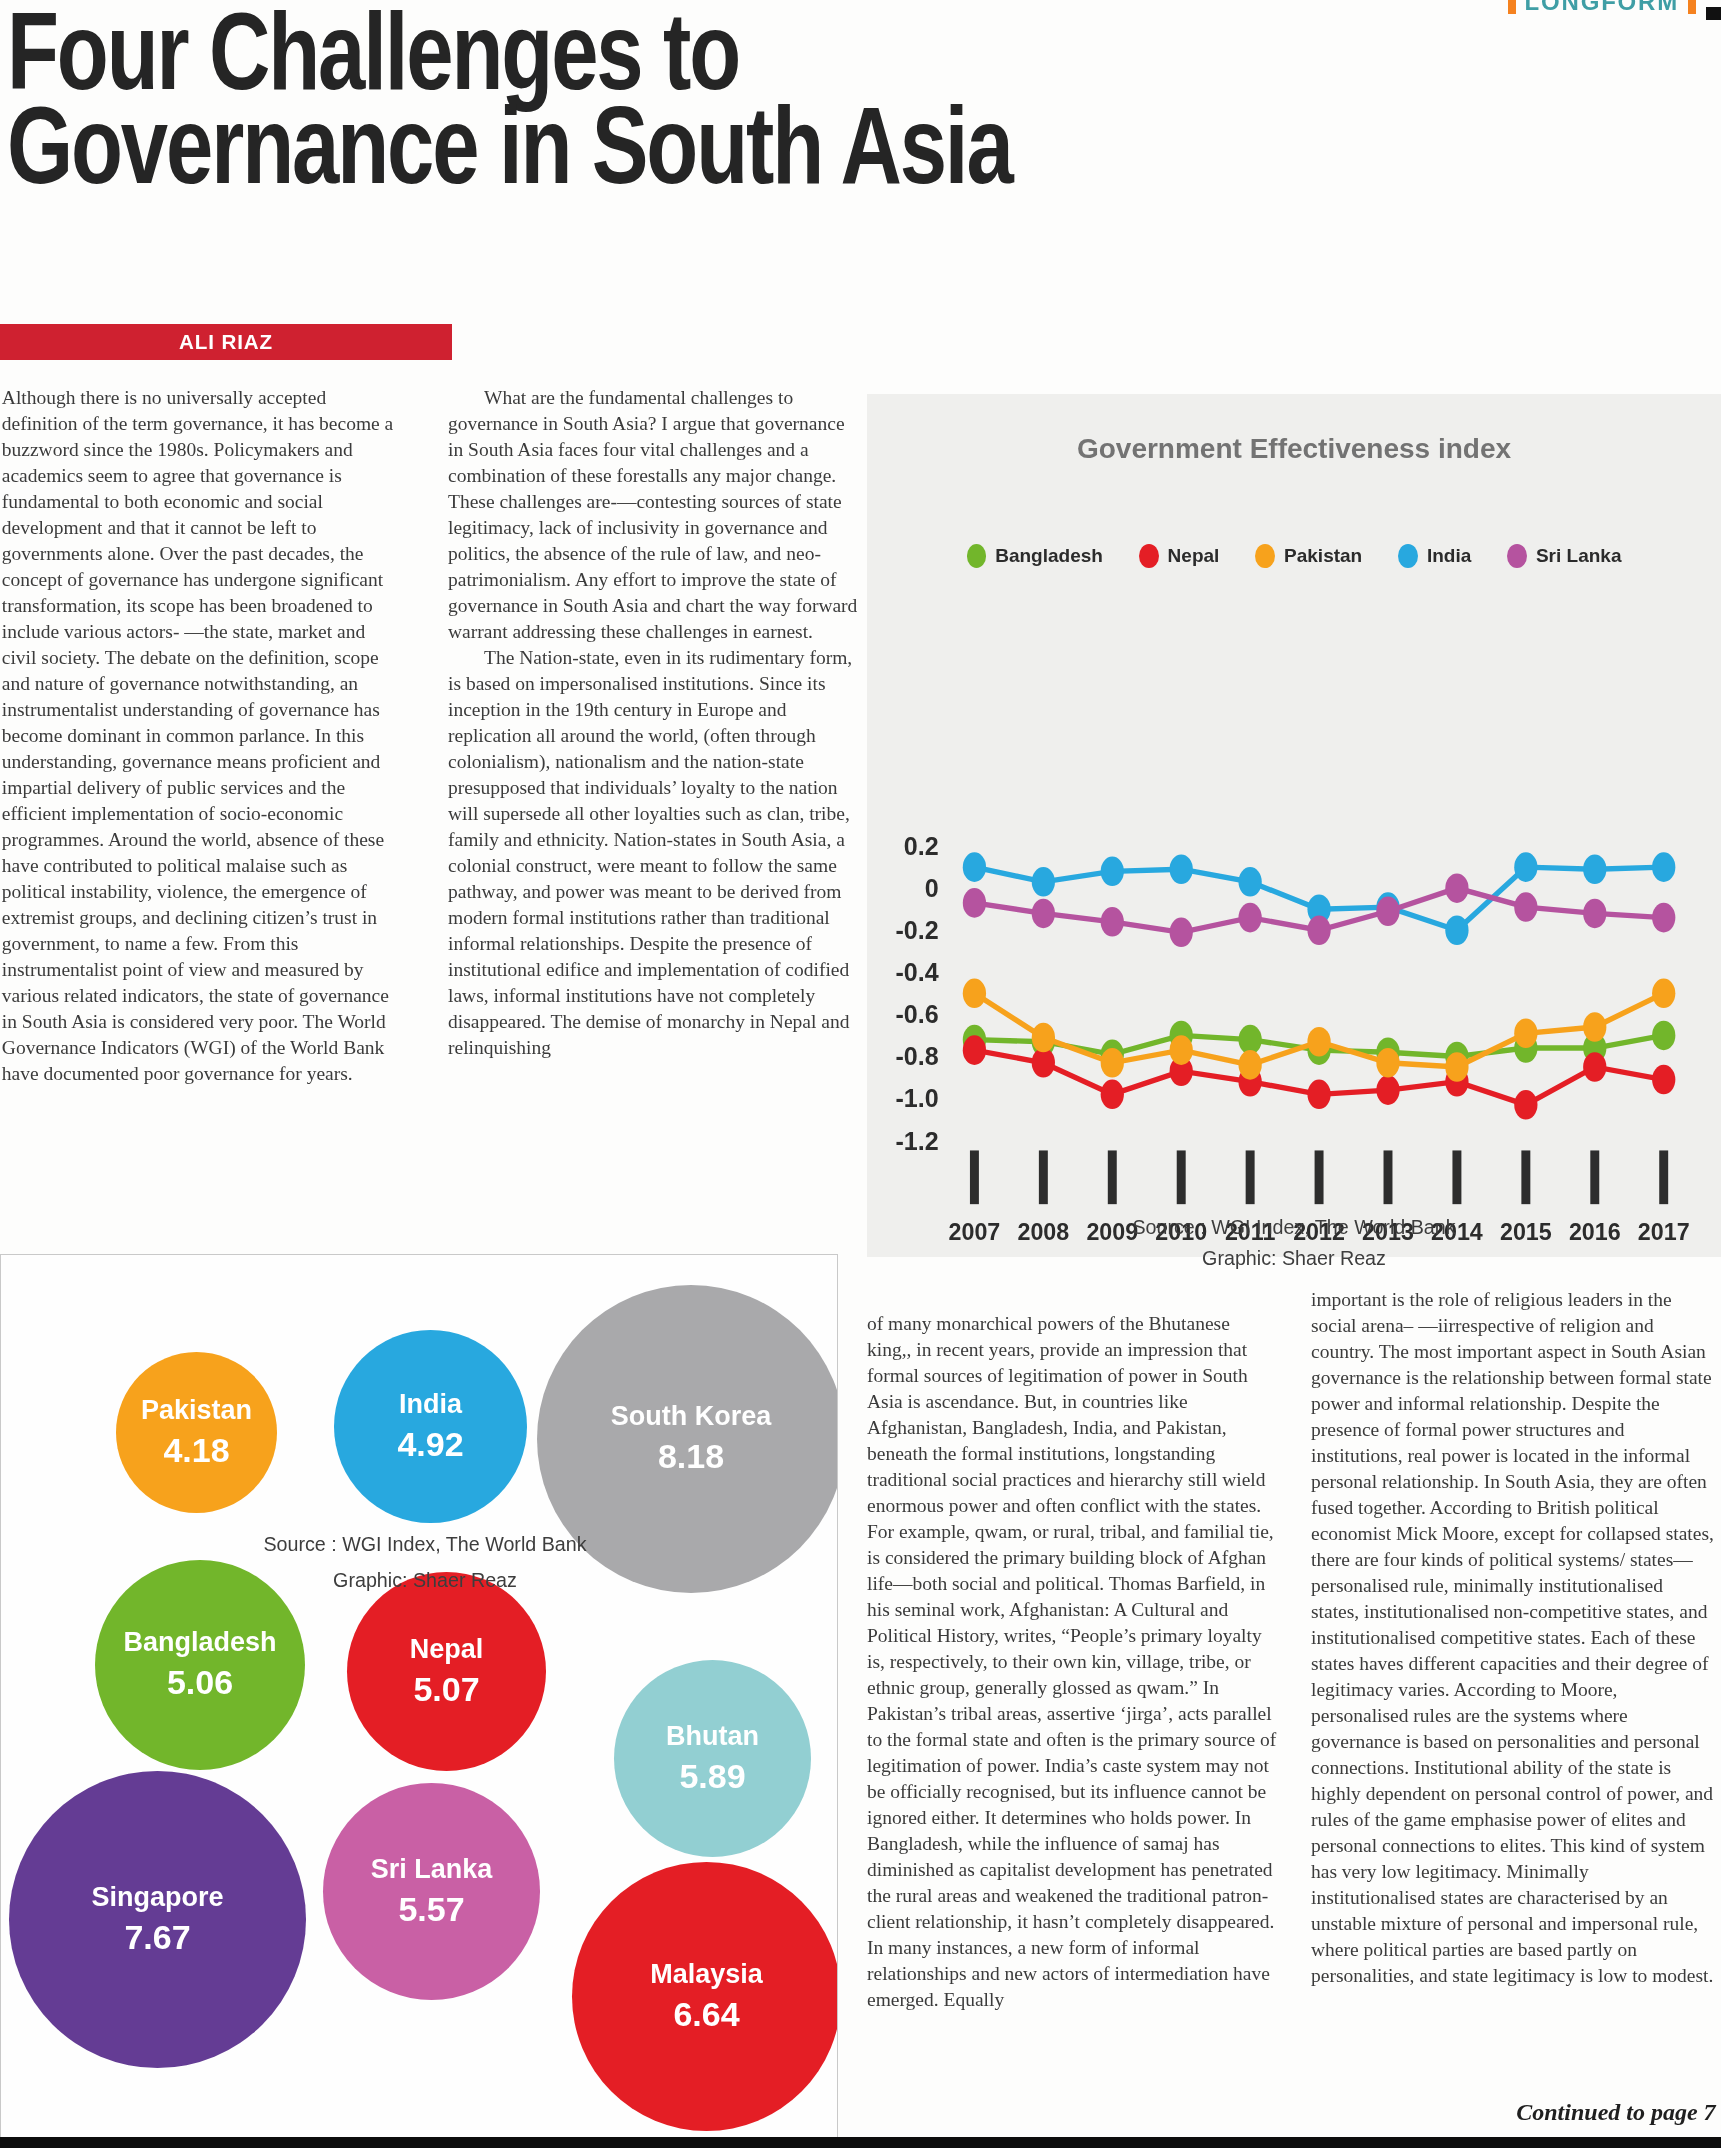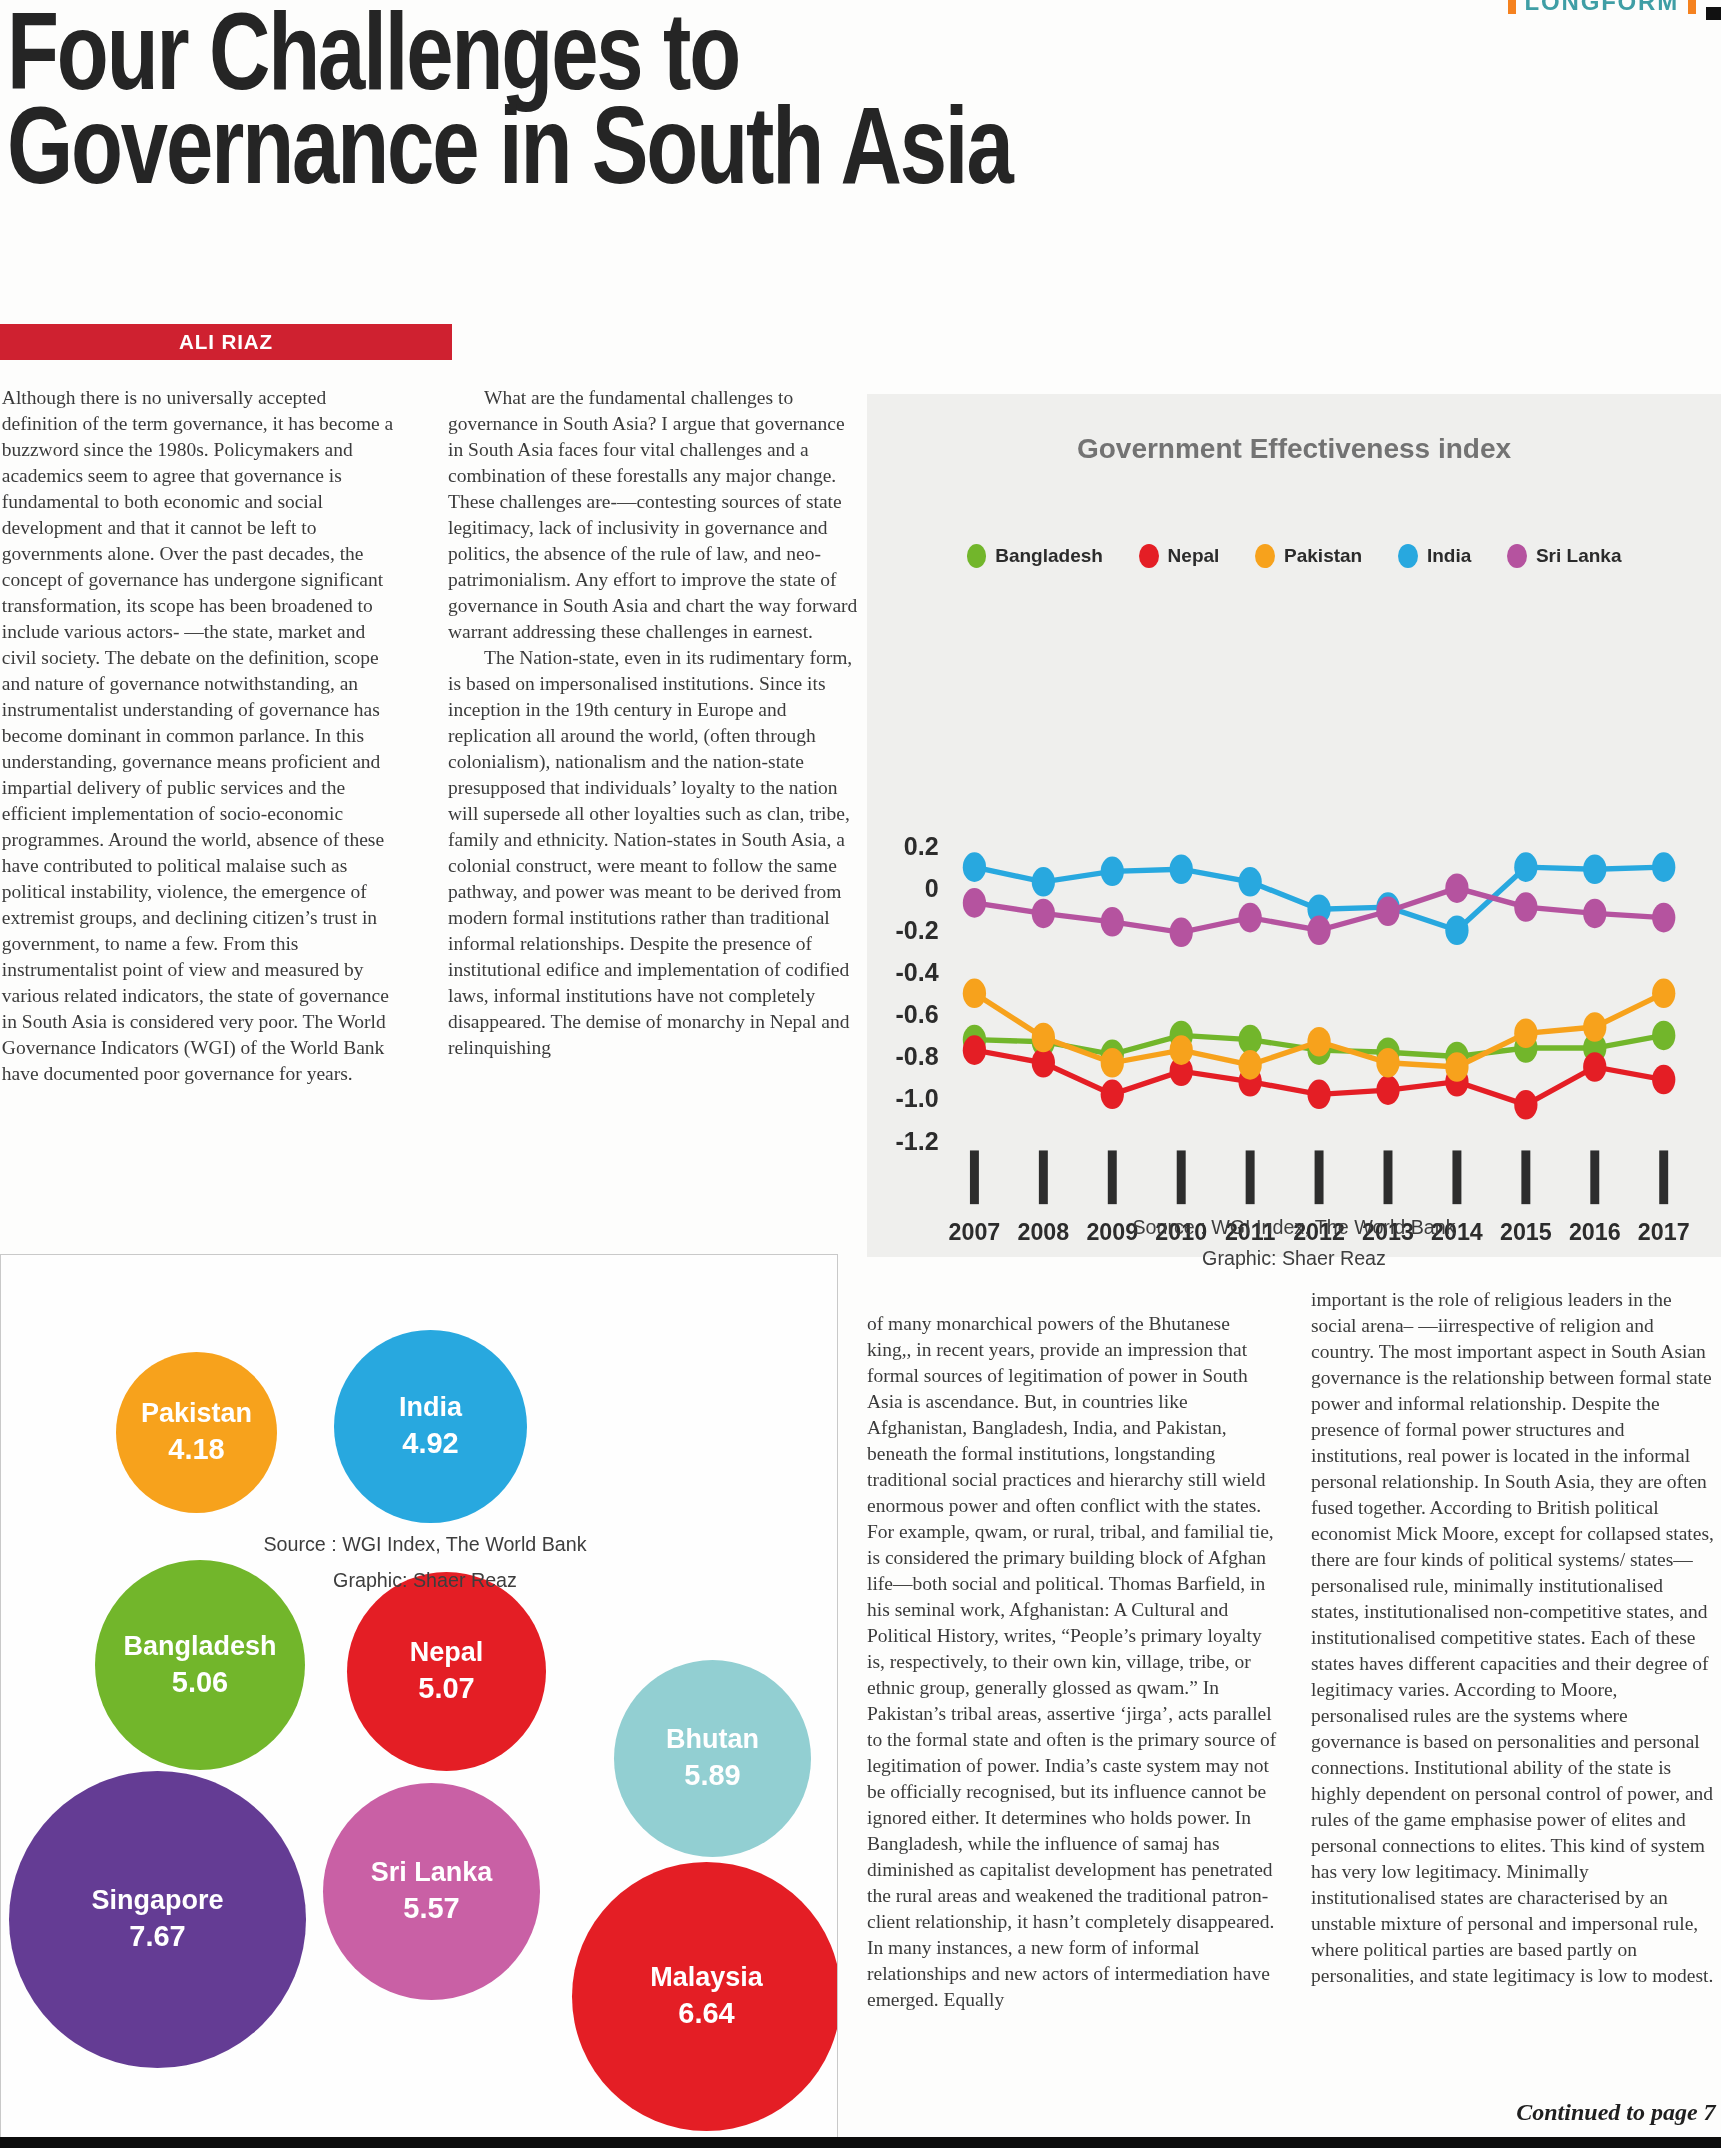--- a/index.html
+++ b/index.html
@@ -43,21 +43,21 @@
   .year-label{font-weight:bold;font-size:26px;fill:#2c2c2c;}
   
   .bubble-panel{position:absolute;left:0;top:1254px;width:836px;height:885px;background:#fefefe;
                 border:0.9px solid #c9c9c9;overflow:hidden;}
   .bubble-title{position:absolute;left:0;top:21.5px;width:555px;text-align:center;
                 font-family:"Liberation Sans",sans-serif;font-weight:bold;font-size:28px;color:#2b2b2b;}
   .bubble{position:absolute;border-radius:50%;display:flex;flex-direction:column;align-items:center;
           justify-content:center;color:#fff;font-family:"Liberation Sans",sans-serif;font-weight:bold;
           text-align:center;line-height:1.3;}
   .bubble .b-name{font-size:27px;}
-  .bubble .b-value{font-size:29px;}
+  .bubble .b-value{font-size:34px;}
   .bubble-src{position:absolute;left:134px;top:1533px;width:582px;text-align:center;
               font-family:"Liberation Sans",sans-serif;font-size:19.7px;color:#3d3d3d;}
   .bubble-credit{position:absolute;left:134px;top:1569px;width:582px;text-align:center;
                  font-family:"Liberation Sans",sans-serif;font-size:19.7px;color:#3d3d3d;}
   .chart-src{position:absolute;left:867px;top:1216px;width:854px;text-align:center;
              font-family:"Liberation Sans",sans-serif;font-size:19.7px;color:#3d3d3d;}
   .chart-credit{position:absolute;left:867px;top:1247px;width:854px;text-align:center;
                 font-family:"Liberation Sans",sans-serif;font-size:19.7px;color:#3d3d3d;}
   .bottom-bar{position:absolute;left:0;top:2137px;width:1721px;height:11.6px;background:#0d0d0d;}
 </style>
@@ -218,20 +218,24 @@
 
   <div class="bubble-panel" id="bubble-panel">
   <div class="bubble" style="left: 115px; top: 97px; width: 161px; height: 161px; background: rgb(247, 162, 28);">
         <span class="b-name">Pakistan</span>
         <span class="b-value">4.18</span>
       </div>
       <div class="bubble" style="left: 333px; top: 75px; width: 193px; height: 193px; background: rgb(40, 168, 223);">
         <span class="b-name">India</span>
         <span class="b-value">4.92</span>
       </div>
+      <div class="bubble" style="left: 536px; top: 30px; width: 308px; height: 308px; background: rgb(169, 169, 171);">
+        <span class="b-name">South Korea</span>
+        <span class="b-value">8.18</span>
+      </div>
       <div class="bubble" style="left: 94px; top: 305px; width: 210px; height: 210px; background: rgb(114, 182, 43);">
         <span class="b-name">Bangladesh</span>
         <span class="b-value">5.06</span>
       </div>
       <div class="bubble" style="left: 346px; top: 317px; width: 199px; height: 199px; background: rgb(228, 30, 37);">
         <span class="b-name">Nepal</span>
         <span class="b-value">5.07</span>
       </div>
       <div class="bubble" style="left: 613px; top: 405px; width: 197px; height: 197px; background: rgb(146, 207, 210);">
         <span class="b-name">Bhutan</span>

